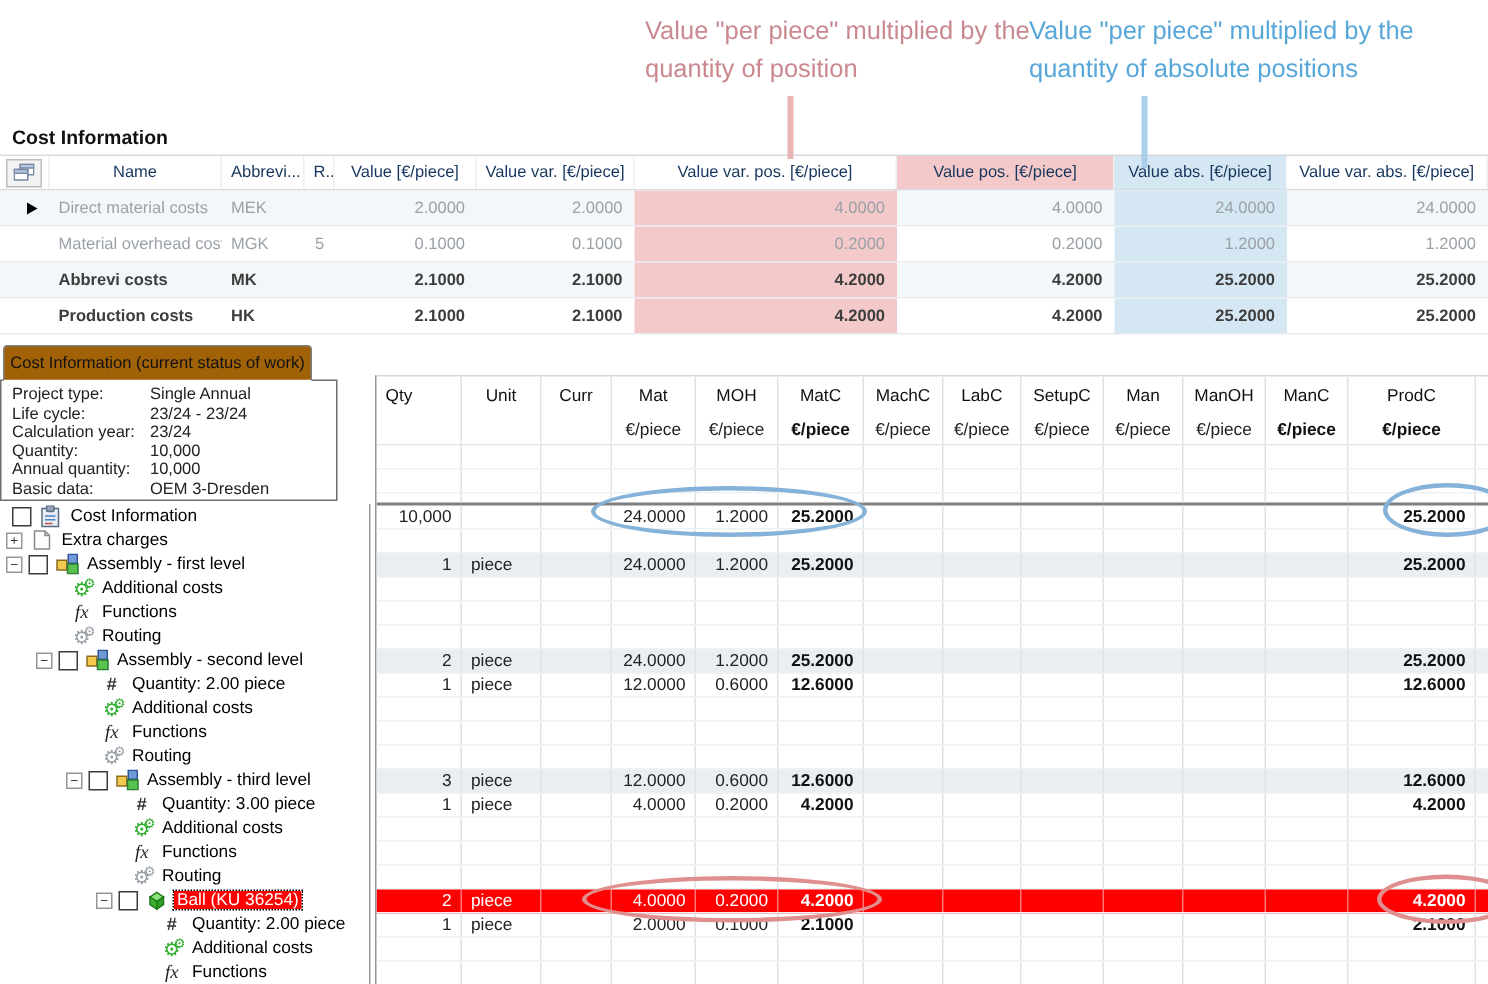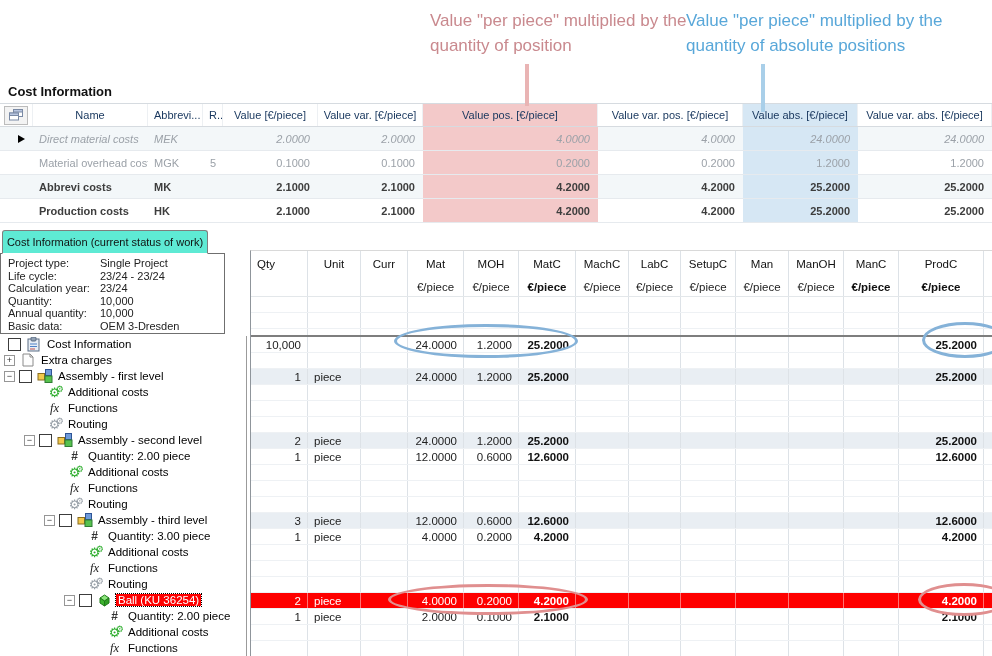--- a/index.html
+++ b/index.html
@@ -27,21 +27,21 @@
   .tcell.al{justify-content:flex-start;padding-left:6px;padding-right:2px}
   .tcell.ac{justify-content:center;padding:0}
   .tcell.hl-pos{background:var(--pos-bg)}
   .tcell.hl-abs{background:var(--abs-bg)}
   .trow.r-grey{color:#9ba1a8}
   .trow.r-bold{color:#3d3d3d;font-weight:bold}
   .selbtn{width:24px;height:19px;background:#f3f3f3;border:1px solid #bcbcbc;display:flex;align-items:center;justify-content:center}
   .marker{width:0;height:0;border-left:7px solid #000;border-top:4px solid transparent;border-bottom:4px solid transparent;margin-left:9px}
 
   
-  #tab{position:absolute;left:2px;top:230px;width:206px;height:24px;background:#5eead4;border:1px solid #7e7e7e;border-bottom:1px solid #fff;border-radius:3px 3px 0 0;display:flex;align-items:center;justify-content:center;font-size:11px;z-index:2;color:#111}
+  #tab{position:absolute;left:2px;top:230px;width:206px;height:24px;background:#a16207;border:1px solid #7e7e7e;border-bottom:1px solid #fff;border-radius:3px 3px 0 0;display:flex;align-items:center;justify-content:center;font-size:11px;z-index:2;color:#111}
 
   
   #info-panel{position:absolute;left:0;top:253px;width:225px;height:81px;border:1px solid #6f6f6f;background:#fff;padding:3px 0 0 7px;font-size:11px;line-height:12.6px}
   .info-row{display:flex;white-space:nowrap}
   .info-label{width:92px;flex:none}
 
   
   #tree{position:absolute;left:0;top:336px;width:247px;height:320px;border-right:1px solid #9b9b9b;overflow:hidden;font-size:11.5px;background:#fff}
   .titem{height:16px;display:flex;align-items:center;white-space:nowrap}
   .expand{width:11px;height:11px;border:1px solid #969696;background:#fff;font-size:9px;line-height:8px;display:inline-flex;align-items:center;justify-content:center;color:#333;flex:none;margin-right:4px}
@@ -97,26 +97,26 @@
             <rect x="0.5" y="4" width="9" height="7" fill="#fff" stroke="#7a8aa5"></rect>
             <rect x="0.5" y="4" width="9" height="2.5" fill="#b9c6e0" stroke="#7a8aa5"></rect>
           </svg>
         </span>
       </div>
       <div class="tcell">Name</div>
       <div class="tcell al">Abbrevi...</div>
       <div class="tcell al">R...</div>
       <div class="tcell">Value [€/piece]</div>
       <div class="tcell">Value var. [€/piece]</div>
+      <div class="tcell">Value var. pos. [€/piece]</div>
       <div class="tcell hl-pos">Value pos. [€/piece]</div>
-      <div class="tcell">Value var. pos. [€/piece]</div>
       <div class="tcell hl-abs">Value abs. [€/piece]</div>
       <div class="tcell">Value var. abs. [€/piece]</div>
     </div>
-    <div class="trow alt r-grey" style="grid-template-columns: 33px 115px 55px 20px 95px 105px 175px 145px 115px 134px; font-style: italic;">
+    <div class="trow alt r-grey" style="grid-template-columns: 33px 115px 55px 20px 95px 105px 175px 145px 115px 134px;">
       <div class="tcell ac">
         <span class="marker"></span>
       </div>
       <div class="tcell al">Direct material costs</div>
       <div class="tcell al">MEK</div>
       <div class="tcell ac"></div>
       <div class="tcell">2.0000</div>
       <div class="tcell">2.0000</div>
       <div class="tcell hl-pos">4.0000</div>
       <div class="tcell">4.0000</div>
@@ -159,21 +159,21 @@
       <div class="tcell hl-abs">25.2000</div>
       <div class="tcell">25.2000</div>
     </div>
   </div>
 
 <div id="tab">Cost Information (current status of work)</div>
 
 <div id="info-panel">
     <div class="info-row">
       <span class="info-label">Project type:</span>
-      <span>Single Project</span>
+      <span>Single Annual</span>
     </div>
     <div class="info-row">
       <span class="info-label">Life cycle:</span>
       <span>23/24 - 23/24</span>
     </div>
     <div class="info-row">
       <span class="info-label">Calculation year:</span>
       <span>23/24</span>
     </div>
     <div class="info-row">

